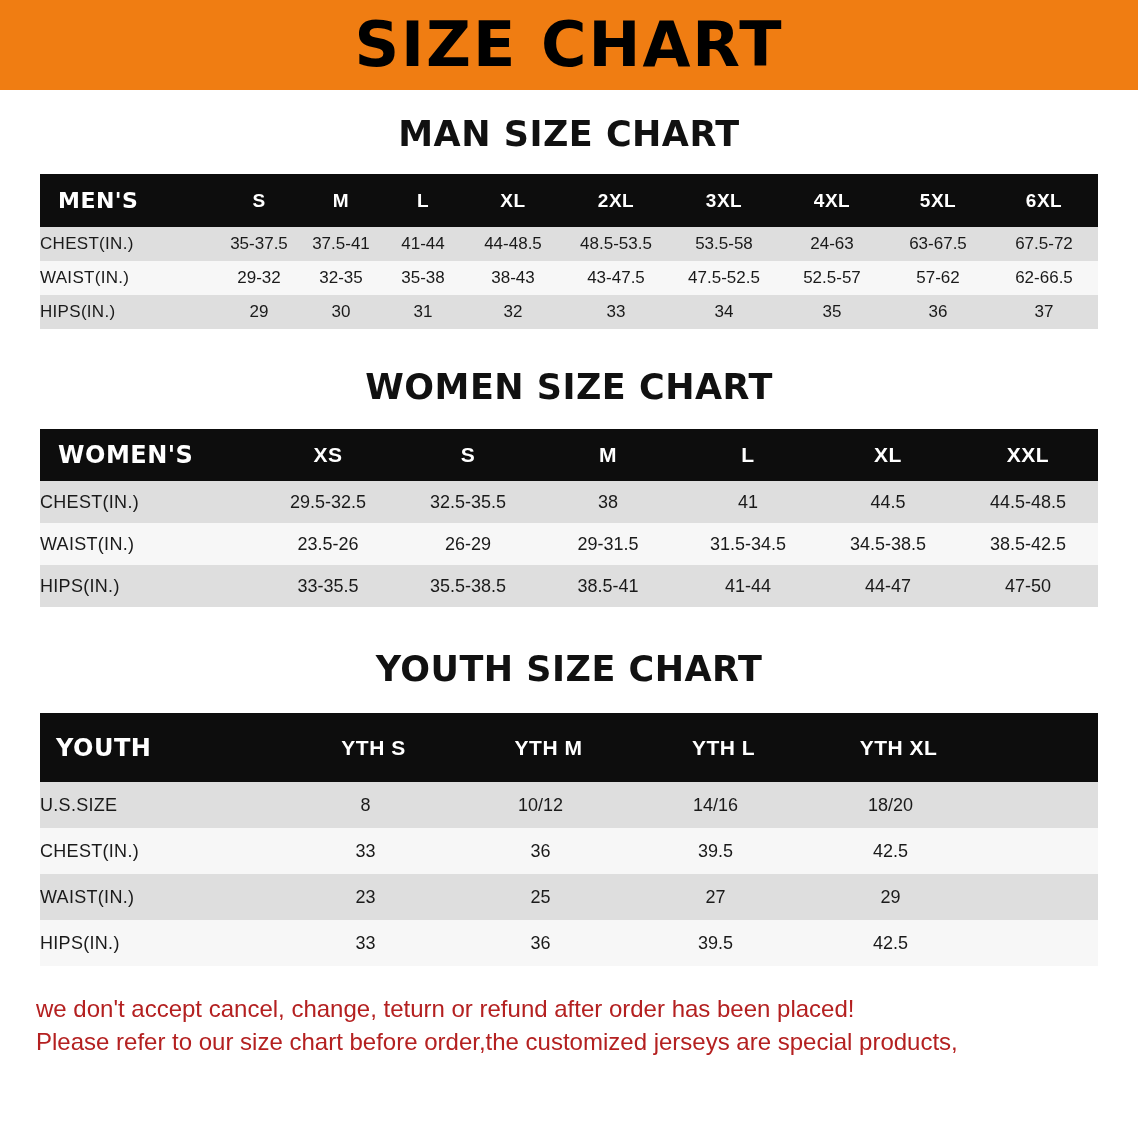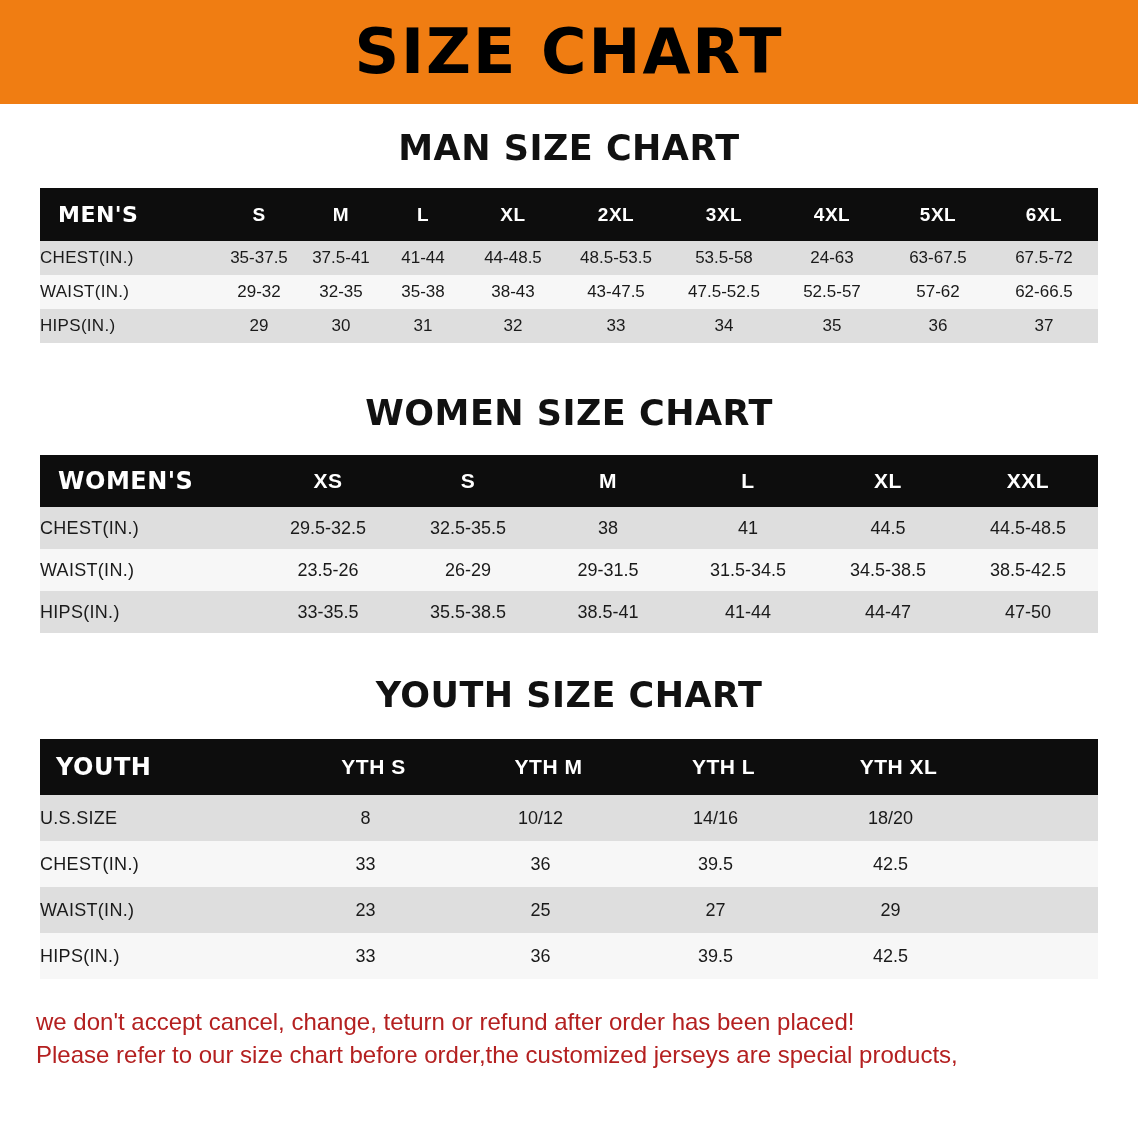--- a/index.html
+++ b/index.html
@@ -17,21 +17,21 @@
   .page {
     width: 1138px;
     height: 1132px;
     position: relative;
     background: #ffffff;
   }
 
   
   .banner {
     background: #f07d12;
-    height: 104px;
+    height: 90px;
     display: flex;
     align-items: center;
     justify-content: center;
   }
   .banner-title {
     font-family: "DejaVu Sans", sans-serif;
     font-weight: bold;
     font-size: 62px;
     letter-spacing: 2px;
     color: #000000;
@@ -41,21 +41,21 @@
   
   .section-title {
     text-align: center;
     font-family: "DejaVu Sans", sans-serif;
     font-weight: bold;
     font-size: 35px;
     letter-spacing: 0.5px;
     color: #111111;
   }
   .st-man    { margin-top: 24px; margin-bottom: 20px; }
-  .st-women  { margin-top: 50px; margin-bottom: 22px; }
+  .st-women  { margin-top: 38px; margin-bottom: 22px; }
   .st-youth  { margin-top: 42px; margin-bottom: 24px; }
 
   
   .table-wrap {
     margin: 0 40px;
   }
   table.sz {
     width: 1058px;
     border-collapse: collapse;
     table-layout: fixed;
@@ -90,21 +90,21 @@
   .row-white td { background: #f7f7f7; }
 
   
   #men-table thead th { height: 53px; }
   #men-table tbody td { height: 34px; }
   
   #women-table thead th { height: 52px; font-size: 21px; }
   #women-table thead th.corner { font-size: 24px; }
   #women-table tbody td { height: 42px; font-size: 18px; }
   
-  #youth-table thead th { height: 56px; font-size: 21px; padding-left: 16px; }
+  #youth-table thead th { height: 69px; font-size: 21px; padding-left: 16px; }
   #youth-table thead th.corner { font-size: 24px; }
   #youth-table tbody td { height: 46px; font-size: 18px; }
 
   
   .note {
     margin: 26px 36px 0 36px;
     color: #b42020;
     font-family: "Liberation Sans", sans-serif;
     font-size: 24px;
     line-height: 1.38;

